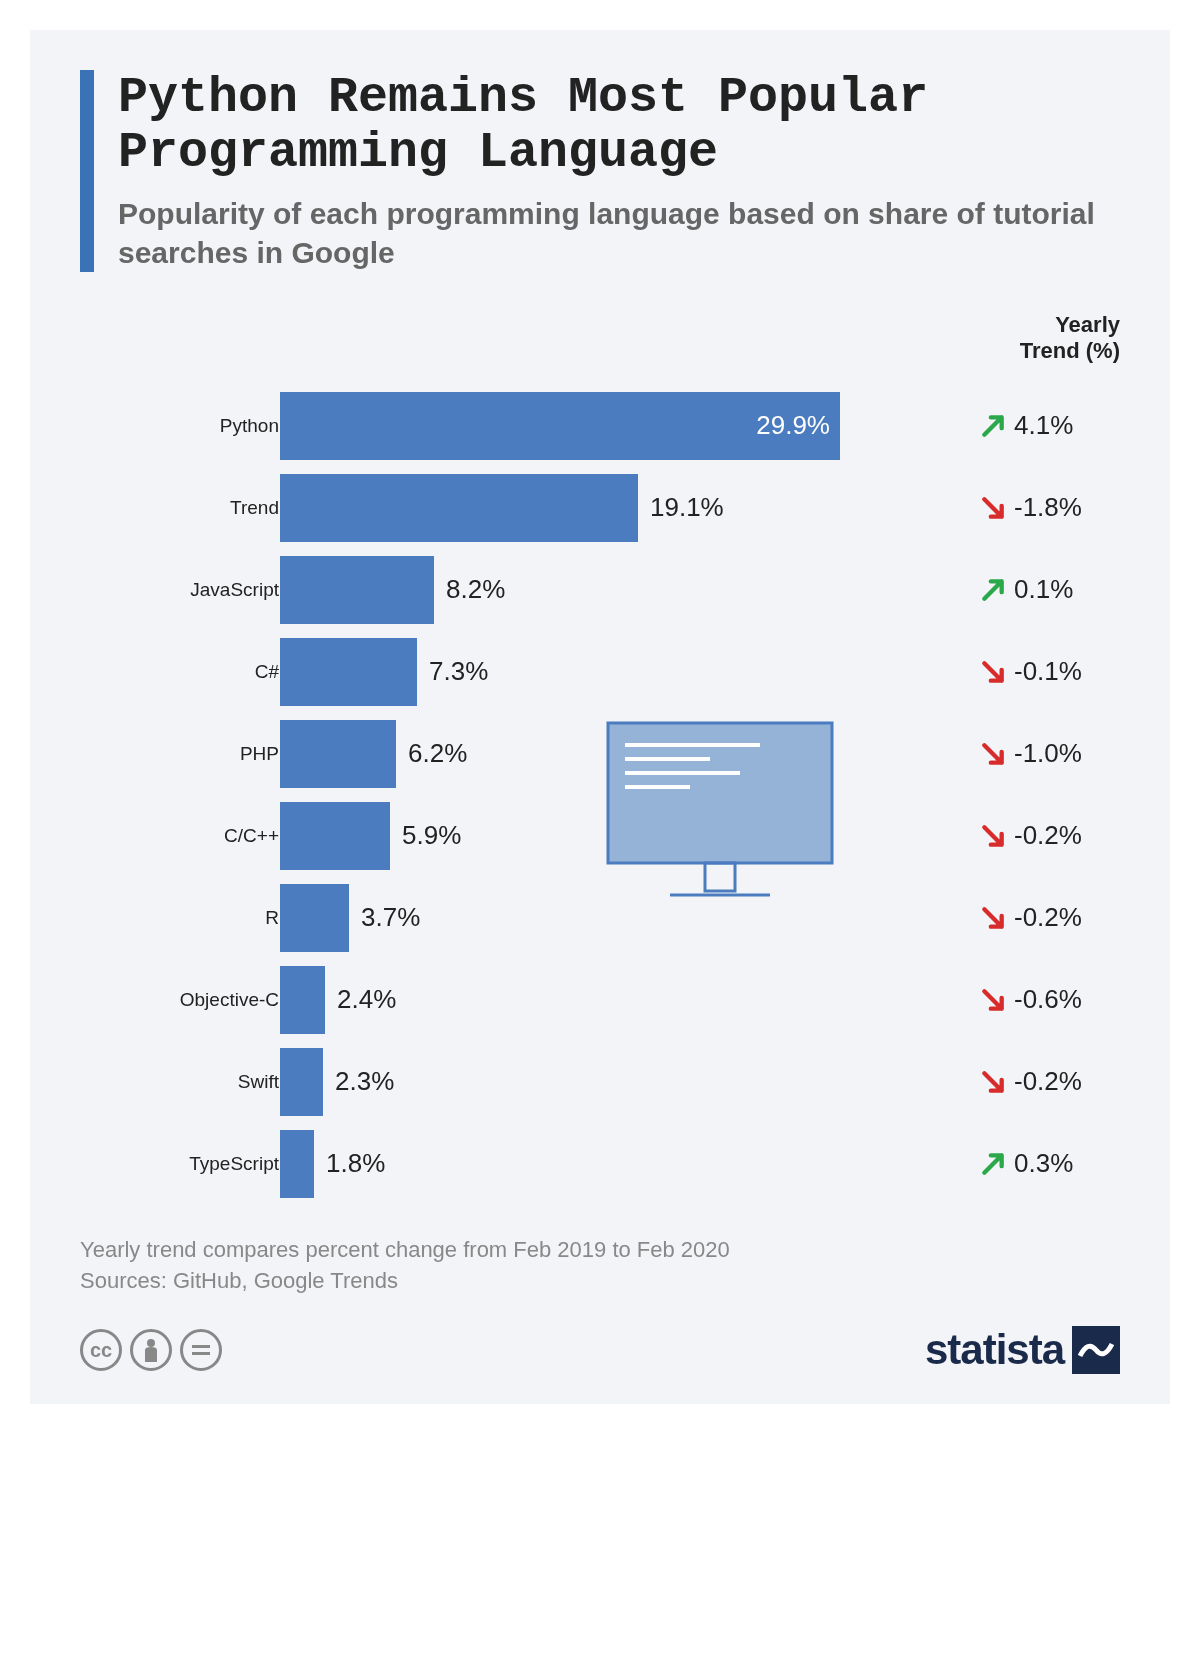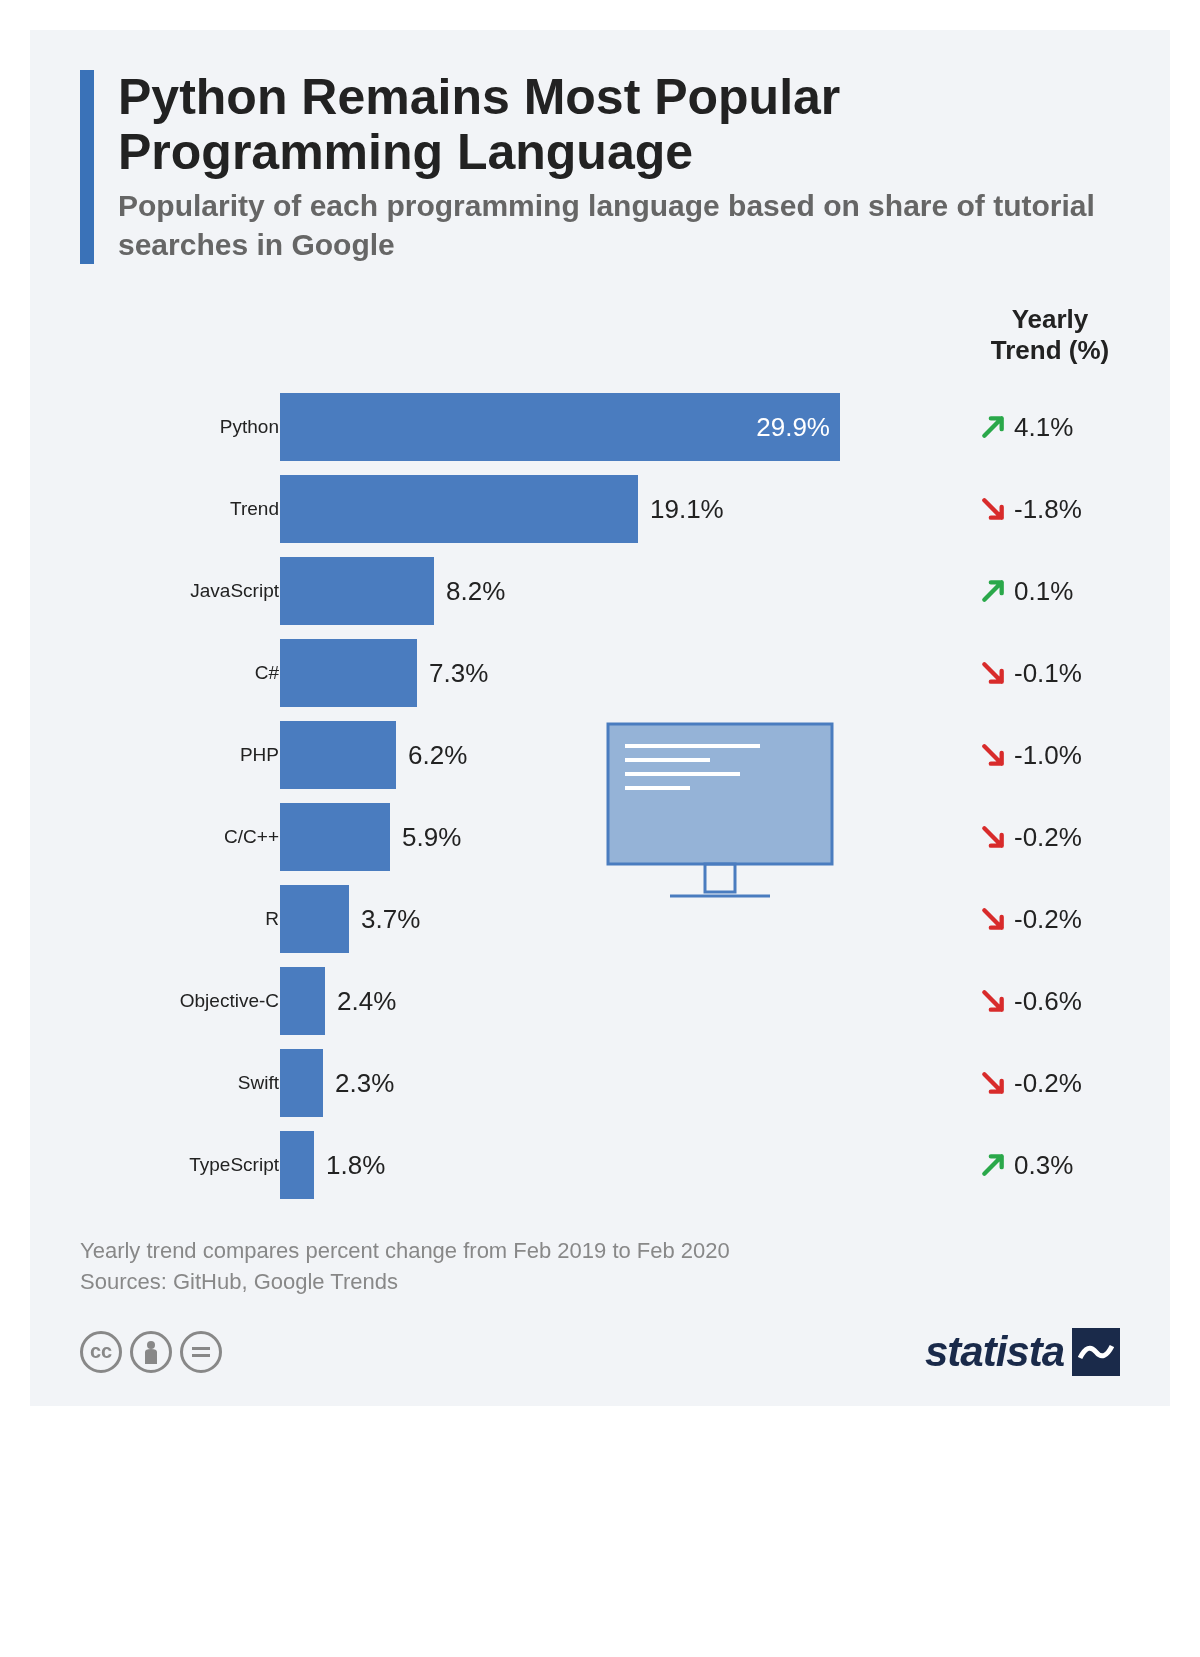--- a/index.html
+++ b/index.html
@@ -24,31 +24,32 @@
     background: #3a72b8;
     align-self: stretch;
     margin-right: 24px;
     flex-shrink: 0;
   }
   .title {
     font-size: 50px;
     font-weight: 800;
     line-height: 1.1;
     color: #222;
-    margin-bottom: 6px;
+    margin-bottom: 14px;
+    font-family: Liberation Mono, monospace;
   }
   .subtitle {
     font-size: 30px;
     font-weight: 700;
     color: #666;
     line-height: 1.3;
   }
   .trend-header {
-    text-align: center;
-    font-size: 26px;
+    text-align: right;
+    font-size: 22px;
     font-weight: 700;
     color: #222;
     margin-bottom: 20px;
     padding-left: 900px;
     line-height: 1.2;
   }
   .chart-area {
     position: relative;
   }
   .row {
@@ -134,21 +135,20 @@
     font-size: 20px;
     font-weight: 700;
   }
   .statista {
     display: flex;
     align-items: center;
     font-size: 42px;
     font-weight: 700;
     color: #1a2a4a;
     letter-spacing: -1px;
-    font-style: italic;
   }
   .statista-icon {
     width: 48px;
     height: 48px;
     background: #1a2a4a;
     margin-left: 8px;
     display: flex;
     align-items: center;
     justify-content: center;
   }

